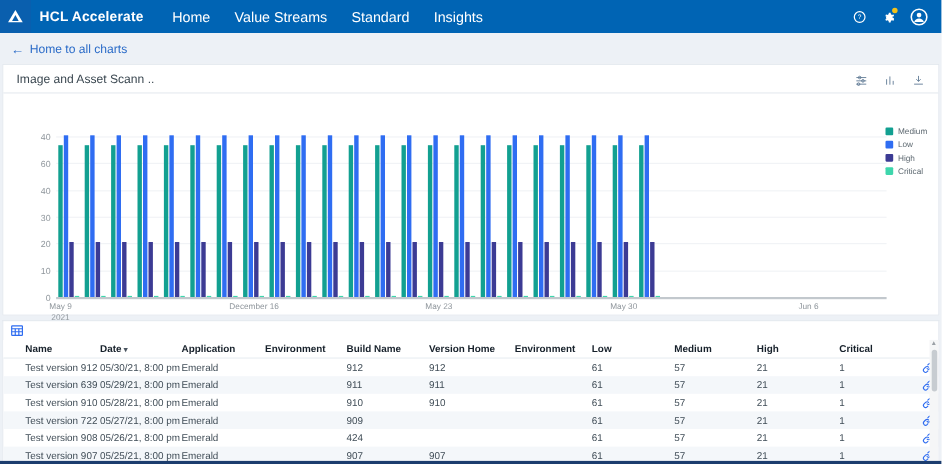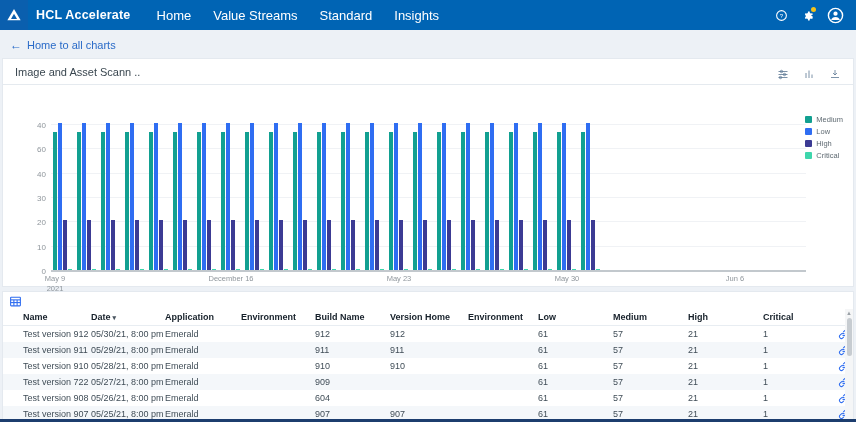--- a/index.html
+++ b/index.html
@@ -380,21 +380,21 @@
         <div>21</div>
         <div>1</div>
   <span class="link-cell">
     <svg viewBox="0 0 24 24" stroke-linecap="round">
             <path d="M10.5 13.5a4.2 4.2 0 0 0 6 0l3-3a4.2 4.2 0 0 0-6-6l-1.6 1.6"></path>
             <path d="M13.5 10.5a4.2 4.2 0 0 0-6 0l-3 3a4.2 4.2 0 0 0 6 6l1.6-1.6"></path>
           </svg>
   </span>
 </div>
       <div class="trow tbody-row alt">
-        <div>Test version 911</div>
+        <div>Test version 639</div>
         <div>05/29/21, 8:00 pm</div>
         <div>Emerald</div>
         <div></div>
         <div>911</div>
         <div>911</div>
         <div></div>
         <div>61</div>
         <div>57</div>
         <div>21</div>
         <div>1</div>
@@ -441,21 +441,21 @@
             <path d="M10.5 13.5a4.2 4.2 0 0 0 6 0l3-3a4.2 4.2 0 0 0-6-6l-1.6 1.6"></path>
             <path d="M13.5 10.5a4.2 4.2 0 0 0-6 0l-3 3a4.2 4.2 0 0 0 6 6l1.6-1.6"></path>
           </svg>
   </span>
 </div>
       <div class="trow tbody-row">
         <div>Test version 908</div>
         <div>05/26/21, 8:00 pm</div>
         <div>Emerald</div>
         <div></div>
-        <div>604</div>
+        <div>424</div>
         <div></div>
         <div></div>
         <div>61</div>
         <div>57</div>
         <div>21</div>
         <div>1</div>
   <span class="link-cell">
     <svg viewBox="0 0 24 24" stroke-linecap="round">
             <path d="M10.5 13.5a4.2 4.2 0 0 0 6 0l3-3a4.2 4.2 0 0 0-6-6l-1.6 1.6"></path>
             <path d="M13.5 10.5a4.2 4.2 0 0 0-6 0l-3 3a4.2 4.2 0 0 0 6 6l1.6-1.6"></path>

